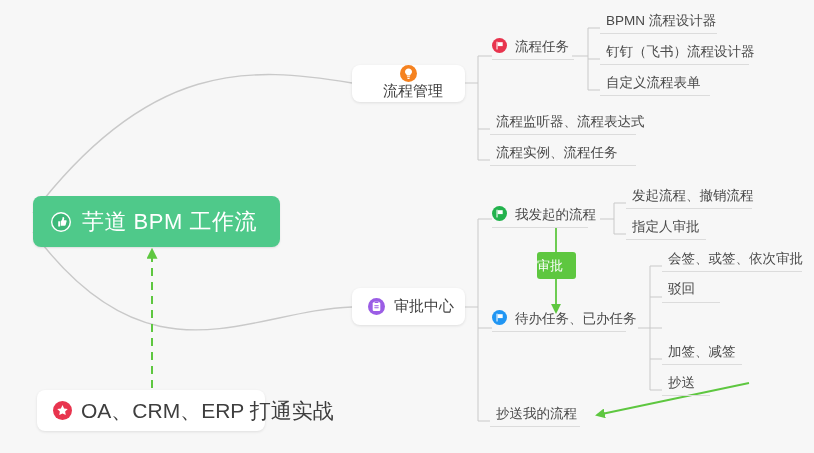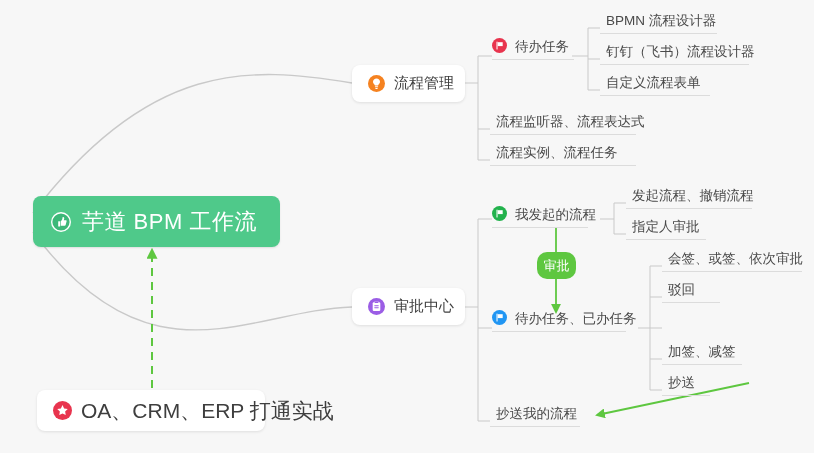--- a/index.html
+++ b/index.html
@@ -62,21 +62,21 @@
     box-sizing: border-box;
     box-shadow: 0 1px 3px rgba(0,0,0,0.10);
     padding: 0 16px;
   }
   .card-label {
     font-size: 15px;
     color: #3e3e3e;
     margin-left: 9px;
     white-space: nowrap;
   }
-  #node-flow-mgmt { left: 352px; top: 65px; width: 113px; height: 37px; }
+  #node-flow-mgmt { left: 352px; top: 65px; width: 113px; height: 37px; flex-direction: column; }
   #node-approval-center { left: 352px; top: 288px; width: 113px; height: 37px; }
   #node-integration {
     left: 37px; top: 390px; width: 228px; height: 41px;
   }
   #node-integration .card-label { font-size: 21px; }
 
   
   .leaf {
     position: absolute;
     display: flex;
@@ -98,26 +98,25 @@
     display: inline-block;
     flex: 0 0 auto;
     line-height: 0;
   }
   .icon svg { display: block; }
 
   
   .badge {
     position: absolute;
     background: #5ec740;
-    border-radius: 10px;
+    border-radius: 3px;
     color: #ffffff;
     font-size: 13px;
     display: flex;
     align-items: center;
-    justify-content: center;
     box-sizing: border-box;
   }
   #badge-approve {
     left: 537px; top: 252px; width: 39px; height: 27px;
   }
 </style>
 </head>
 <body style="background: rgb(247, 247, 247);">
 
 <div id="canvas">
@@ -225,21 +224,21 @@
   </div>
 
   <div class="leaf with-icon" style="left:492px; top:38px; width:82px;">
     <span class="icon">
       <svg width="15" height="15" viewBox="0 0 15 15">
         <circle cx="7.5" cy="7.5" r="7.5" fill="#e8344e"></circle>
         <rect x="4.5" y="3.6" width="1.05" height="7.8" rx="0.5" fill="#ffffff"></rect>
         <path d="M5.7 4.2 h5.0 v3.9 h-5.0 z" fill="#ffffff"></path>
       </svg>
     </span>
-    <span class="leaf-text">待办任务</span>
+    <span class="leaf-text">流程任务</span>
   </div>
 
   <div class="leaf plain" style="left:490px; top:113px; width:146px;">
     <span class="leaf-text">流程监听器、流程表达式</span>
   </div>
 
   <div class="leaf plain" style="left:490px; top:144px; width:146px;">
     <span class="leaf-text">流程实例、流程任务</span>
   </div>
 
@@ -286,21 +285,21 @@
   </div>
 
   <div class="leaf plain" style="left:626px; top:218px; width:80px;">
     <span class="leaf-text">指定人审批</span>
   </div>
 
   <div class="leaf plain" style="left:662px; top:250px; width:140px;">
     <span class="leaf-text">会签、或签、依次审批</span>
   </div>
 
-  <div class="leaf plain" style="left:662px; top:281px; width:58px;">
+  <div class="leaf plain" style="left:662px; top:281px; width:58px;font-family:Liberation Mono, monospace;">
     <span class="leaf-text">驳回</span>
   </div>
 
 
   <div class="leaf plain" style="left:662px; top:343px; width:80px;">
     <span class="leaf-text">加签、减签</span>
   </div>
 
   <div class="leaf plain" style="left:662px; top:374px; width:48px;">
     <span class="leaf-text">抄送</span>

